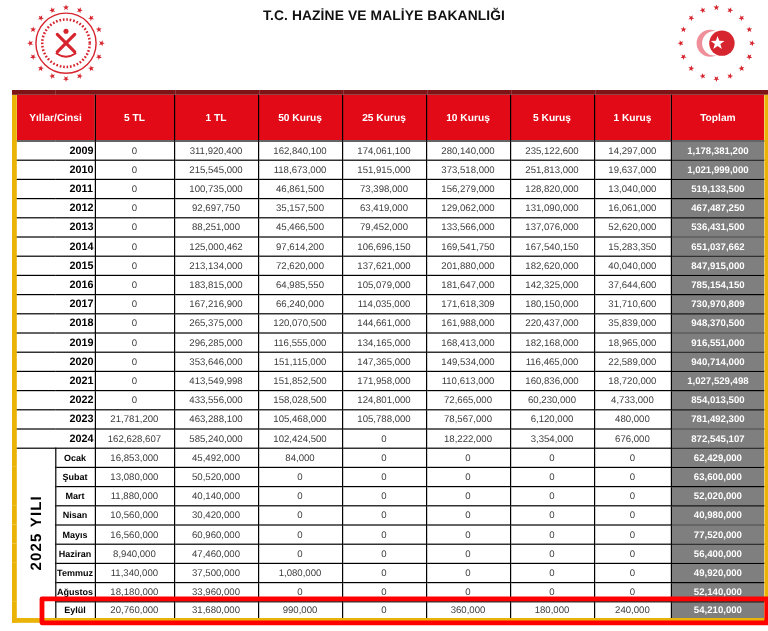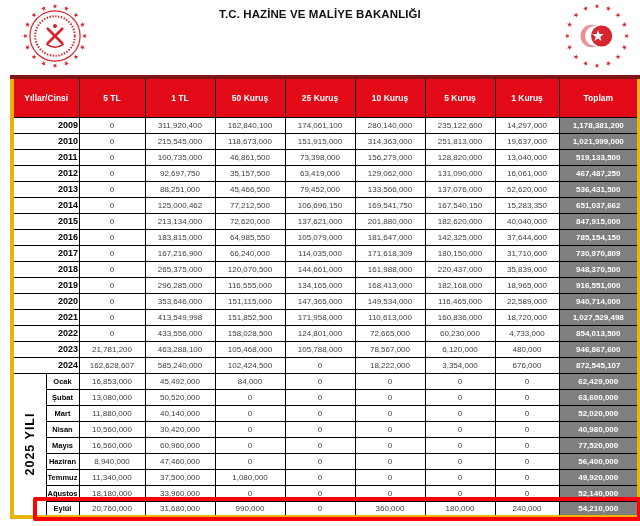--- a/index.html
+++ b/index.html
@@ -143,21 +143,21 @@
             <td>235,122,600</td>
             <td>14,297,000</td>
             <td class="total">1,178,381,200</td>
           </tr>
           <tr>
             <td colspan="2" class="ylabel">2010</td>
             <td>0</td>
             <td>215,545,000</td>
             <td>118,673,000</td>
             <td>151,915,000</td>
-            <td>314,363,000</td>
+            <td>373,518,000</td>
             <td>251,813,000</td>
             <td>19,637,000</td>
             <td class="total">1,021,999,000</td>
           </tr>
           <tr>
             <td colspan="2" class="ylabel">2011</td>
             <td>0</td>
             <td>100,735,000</td>
             <td>46,861,500</td>
             <td>73,398,000</td>
@@ -185,21 +185,21 @@
             <td>79,452,000</td>
             <td>133,566,000</td>
             <td>137,076,000</td>
             <td>52,620,000</td>
             <td class="total">536,431,500</td>
           </tr>
           <tr>
             <td colspan="2" class="ylabel">2014</td>
             <td>0</td>
             <td>125,000,462</td>
-            <td>77,212,500</td>
+            <td>97,614,200</td>
             <td>106,696,150</td>
             <td>169,541,750</td>
             <td>167,540,150</td>
             <td>15,283,350</td>
             <td class="total">651,037,662</td>
           </tr>
           <tr>
             <td colspan="2" class="ylabel">2015</td>
             <td>0</td>
             <td>213,134,000</td>
@@ -289,21 +289,21 @@
           </tr>
           <tr>
             <td colspan="2" class="ylabel">2023</td>
             <td>21,781,200</td>
             <td>463,288,100</td>
             <td>105,468,000</td>
             <td>105,788,000</td>
             <td>78,567,000</td>
             <td>6,120,000</td>
             <td>480,000</td>
-            <td class="total">946,867,600</td>
+            <td class="total">781,492,300</td>
           </tr>
           <tr>
             <td colspan="2" class="ylabel">2024</td>
             <td>162,628,607</td>
             <td>585,240,000</td>
             <td>102,424,500</td>
             <td>0</td>
             <td>18,222,000</td>
             <td>3,354,000</td>
             <td>676,000</td>

